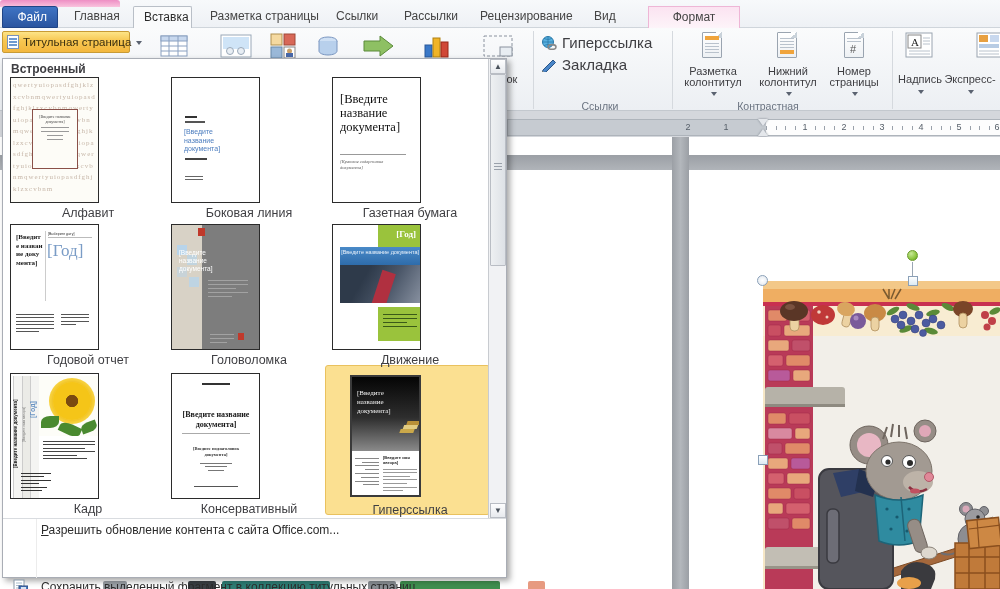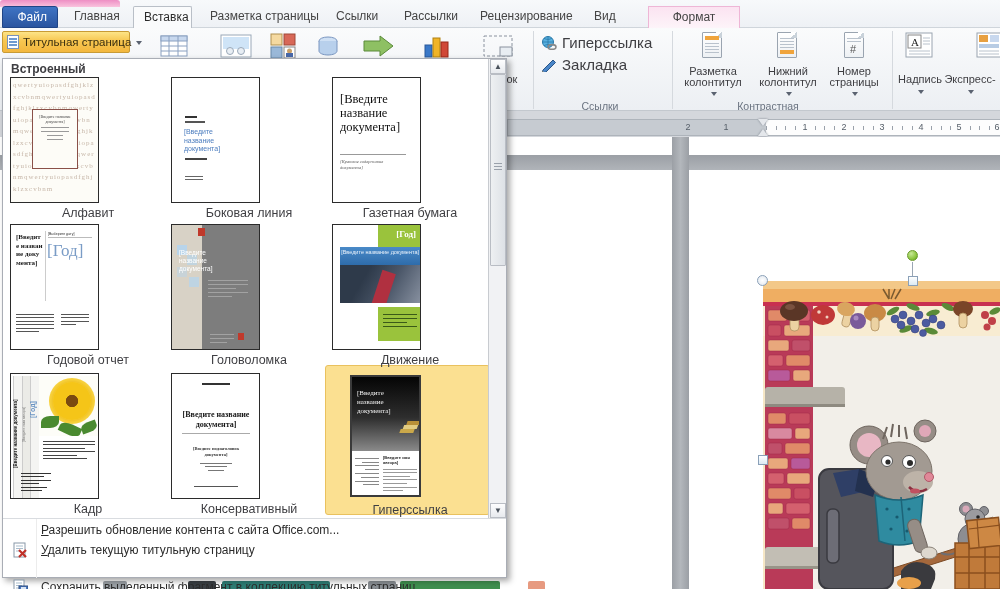--- a/index.html
+++ b/index.html
@@ -697,28 +697,20 @@
       <div class="sb-btn" style="top:444px;">▼</div>
     </div>
 
     <div class="menu-sep"></div>
     <div class="menu-icon-col"></div>
 
     <div class="mi-wrap" style="top:461px;">
       <div class="mi">Разрешить обновление контента с сайта Office.com...</div>
     </div>
 
-    <div class="mi-wrap" style="top:481px;">
-      <svg class="mi-ic" width="16" height="16">
-          <rect x="2" y="1" width="11" height="14" fill="#fff" stroke="#8898a8"></rect>
-          <path d="M4 4h7M4 6.5h7M4 9h5" stroke="#a8bccc"></path>
-          <path d="M7 8 L14 15 M14 8 L7 15" stroke="#c03028" stroke-width="2.2"></path>
-        </svg>
-      <div class="mi">Удалить текущую титульную страницу</div>
-    </div>
 
     <div class="mi-wrap" style="top:501px;margin-top:17px;">
       <svg class="mi-ic" width="16" height="16">
           <rect x="2" y="1" width="10" height="13" fill="#fff" stroke="#8898a8"></rect>
           <path d="M4 4h6M4 6.5h6M4 9h4" stroke="#a8bccc"></path>
           <rect x="7" y="7" width="9" height="9" fill="#4a78c0" stroke="#2a4a80"></rect>
           <rect x="9" y="8" width="5" height="3" fill="#d8e4f4"></rect>
           <rect x="9" y="12" width="5" height="4" fill="#fff"></rect>
         </svg>
       <div class="mi">Сохранить выделенный фрагмент в коллекцию титульных страниц...</div>

